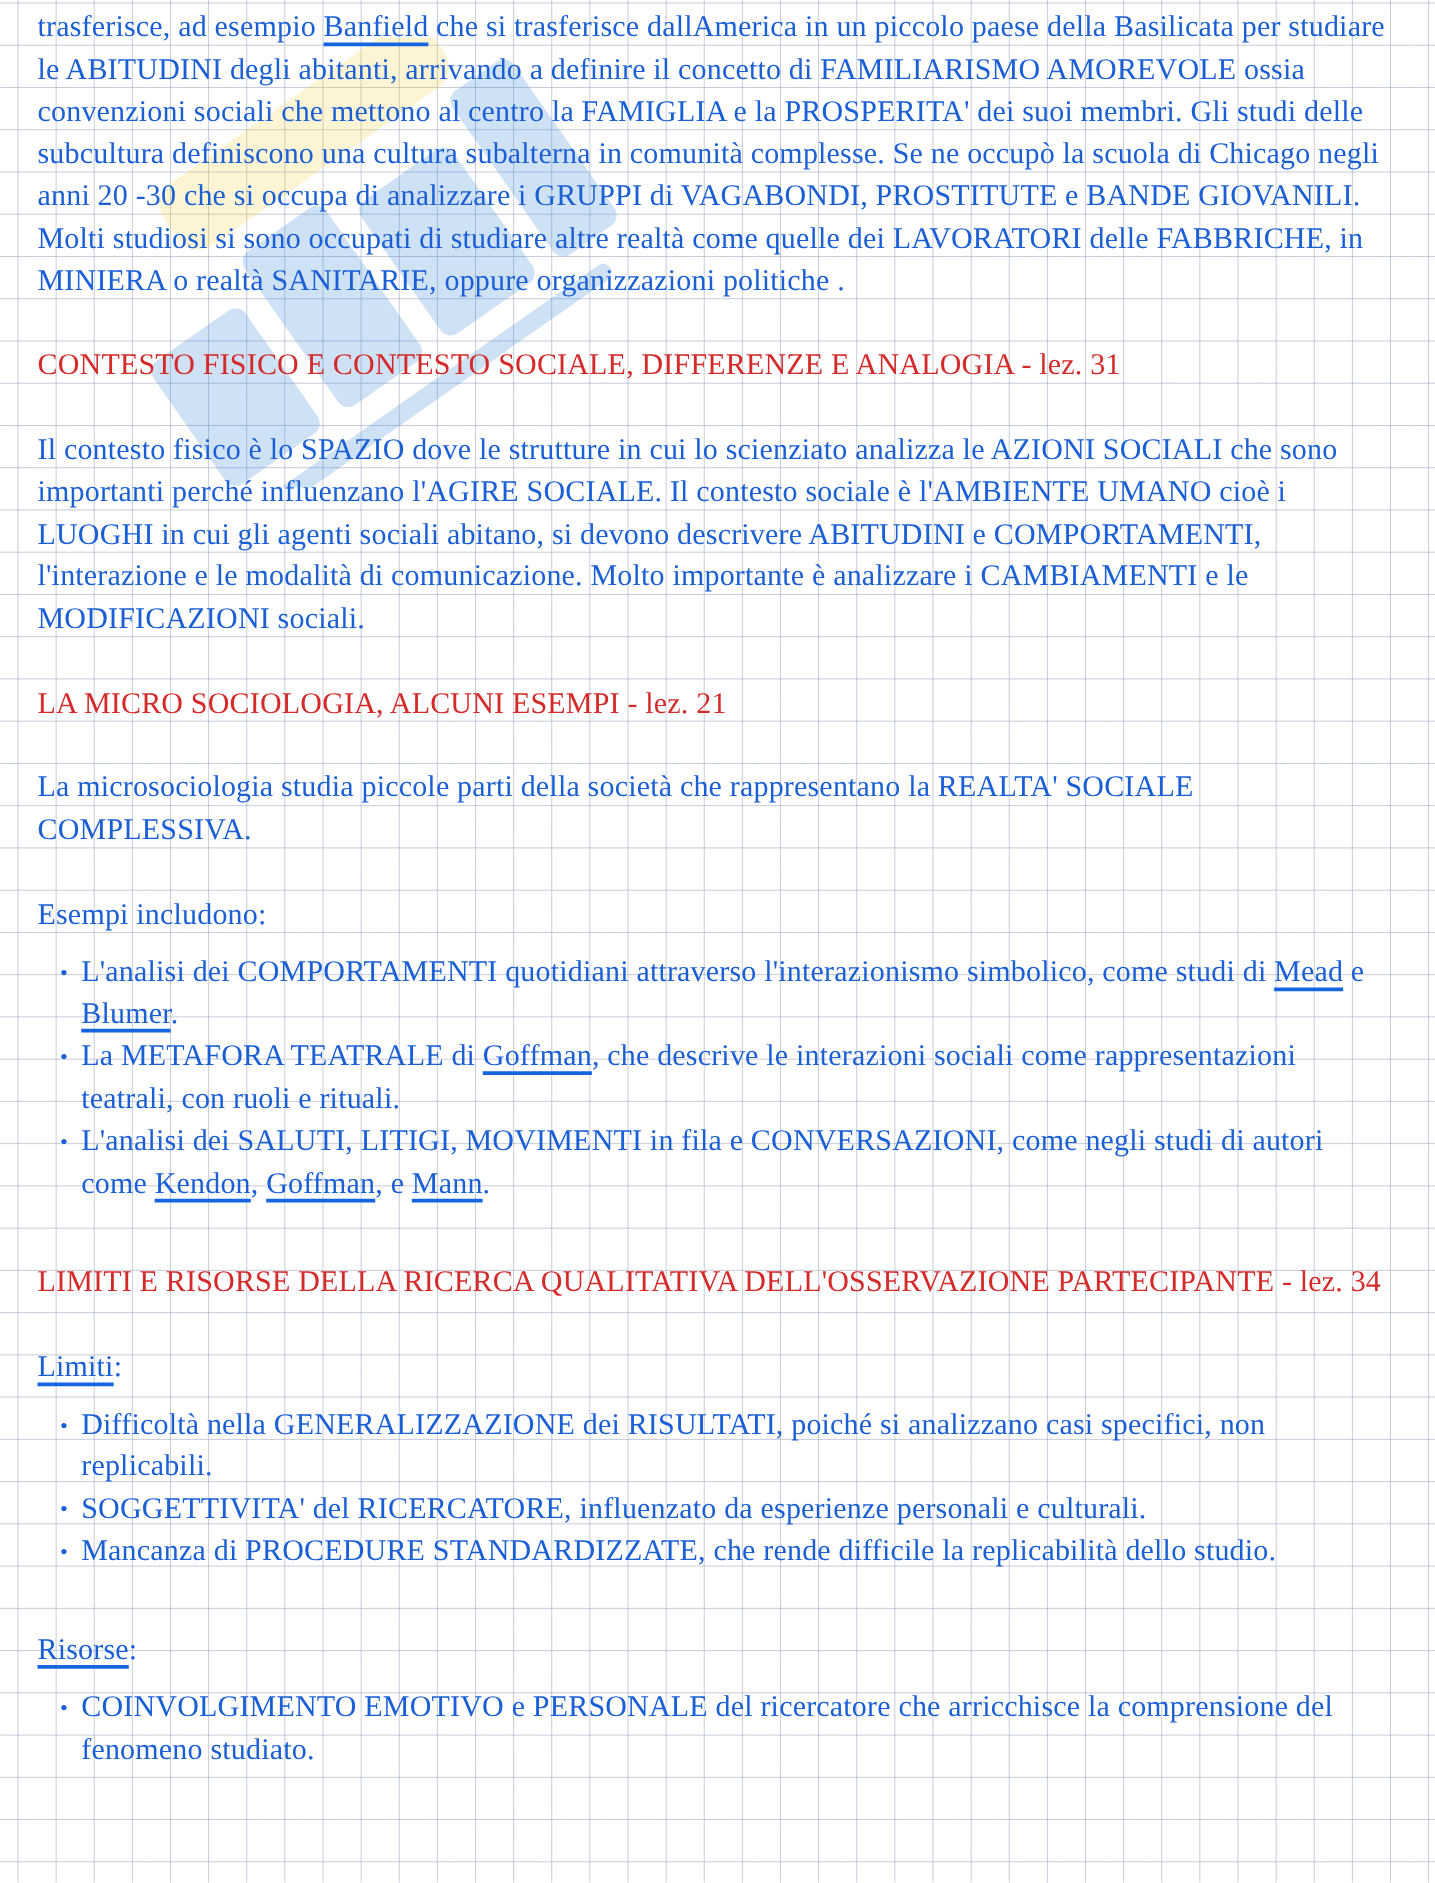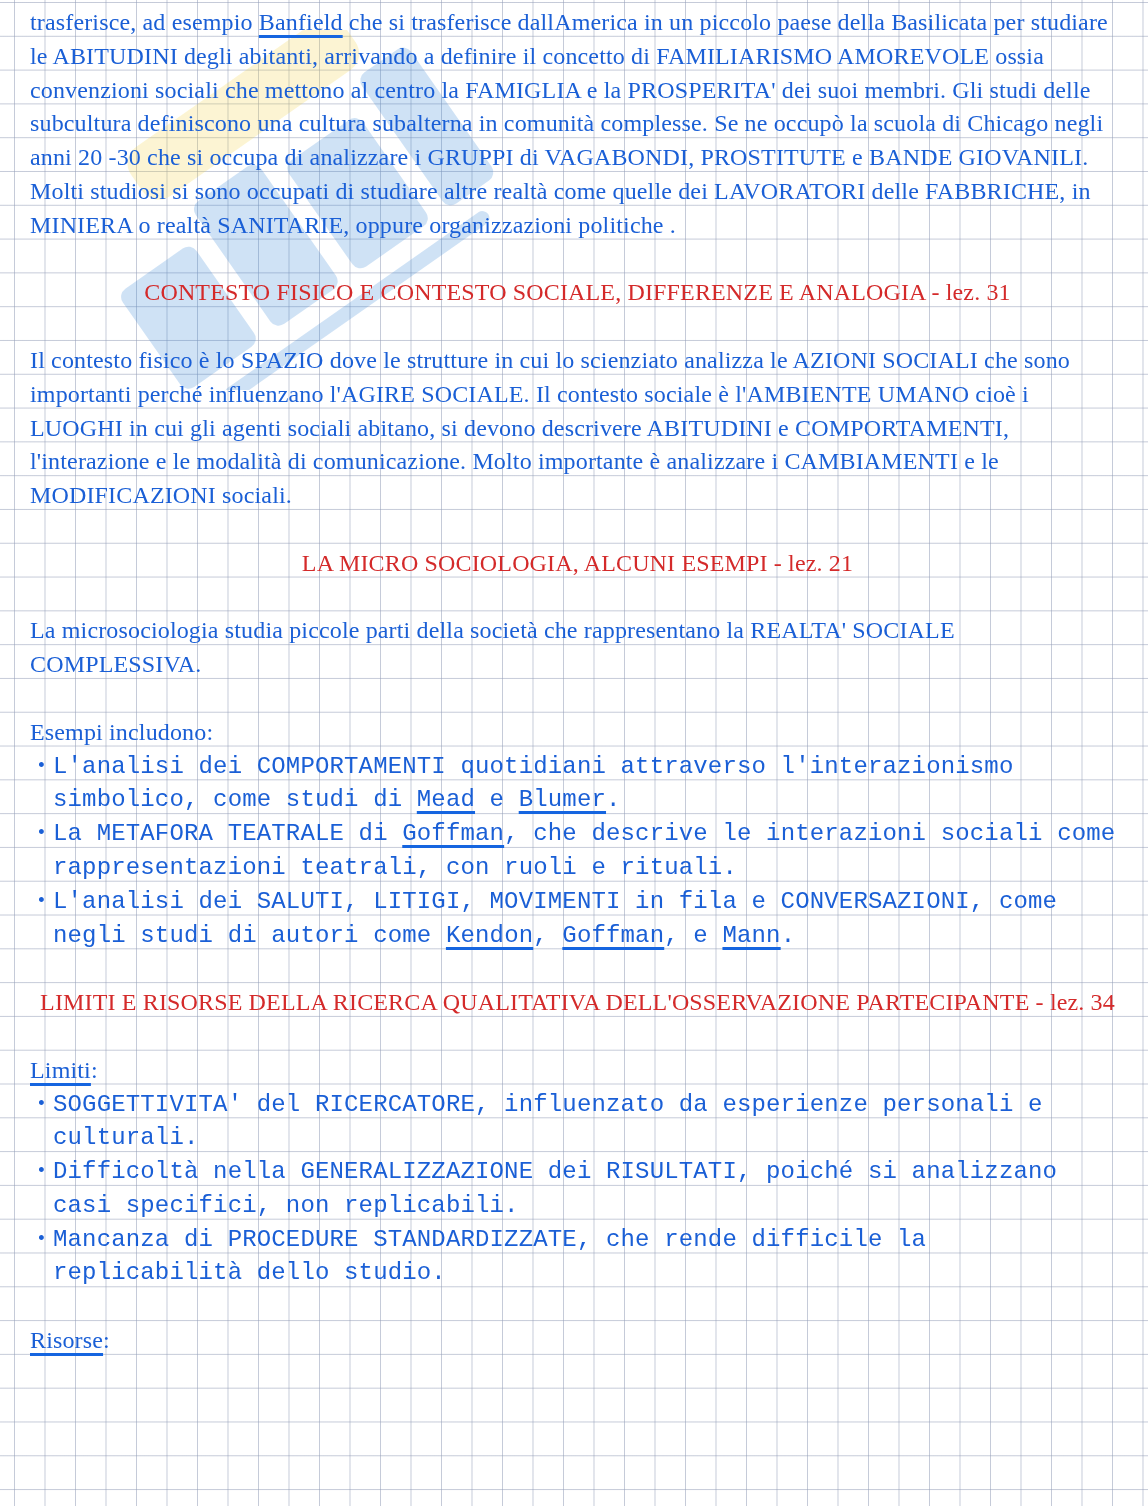--- a/index.html
+++ b/index.html
@@ -36,32 +36,31 @@
     width: 1095px;
     z-index: 1;
     color: #1a5fd6;
     font-family: "Liberation Serif", "DejaVu Serif", serif;
     font-size: 24px;
     line-height: 33.8px;
     letter-spacing: 0.15px;
   }
   p { margin: 0; }
   .blank { height: 33.8px; }
-  .heading { color: #d42a2a; text-align: center; }
+  .heading { color: #d42a2a; }
   .u {
     text-decoration: underline;
     text-decoration-color: #1565e0;
     text-decoration-thickness: 3px;
     text-underline-offset: 5px;
   }
   ul.bullets {
     list-style: none;
-    margin: 0;
+    margin: 12px;
     padding: 0;
-    font-family: Liberation Mono, monospace;
   }
   ul.bullets li {
     position: relative;
     padding-left: 23px;
   }
   ul.bullets li::before {
     content: "•";
     position: absolute;
     left: 6px;
     top: 0;
@@ -106,24 +105,25 @@
     <li><span>L'analisi dei SALUTI, LITIGI, MOVIMENTI in fila e CONVERSAZIONI, come negli studi di autori come </span><span class="u">Kendon</span><span>, </span><span class="u">Goffman</span><span>, e </span><span class="u">Mann</span><span>.</span></li>
   </ul>
 
   <div class="blank"></div>
 
   <p class="heading">LIMITI E RISORSE DELLA RICERCA QUALITATIVA DELL'OSSERVAZIONE PARTECIPANTE - lez. 34</p>
   <div class="blank"></div>
 
   <p><span class="u">Limiti</span><span>:</span></p>
   <ul class="bullets">
+    <li>Difficoltà nella GENERALIZZAZIONE dei RISULTATI, poiché si analizzano casi specifici, non replicabili.</li>
     <li>SOGGETTIVITA' del RICERCATORE, influenzato da esperienze personali e culturali.</li>
-    <li>Difficoltà nella GENERALIZZAZIONE dei RISULTATI, poiché si analizzano casi specifici, non replicabili.</li>
     <li>Mancanza di PROCEDURE STANDARDIZZATE, che rende difficile la replicabilità dello studio.</li>
   </ul>
 
   <div class="blank"></div>
 
   <p><span class="u">Risorse</span><span>:</span></p>
   <ul class="bullets">
+    <li>COINVOLGIMENTO EMOTIVO e PERSONALE del ricercatore che arricchisce la comprensione del fenomeno studiato.</li>
   </ul>
 
 </div>
 
 </body></html>

